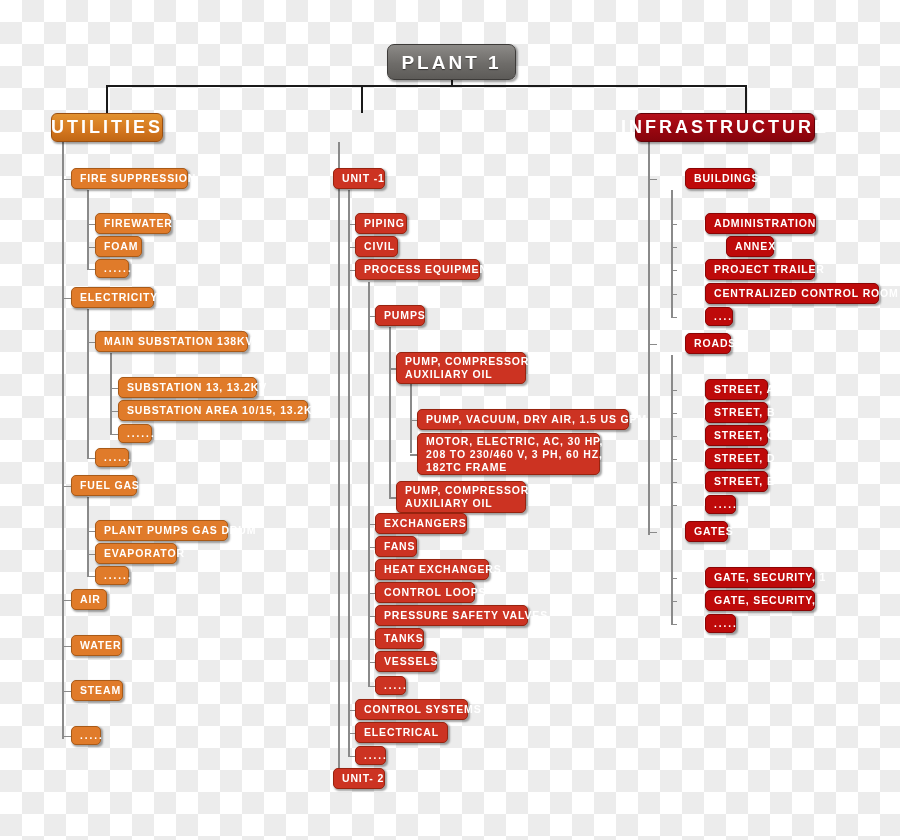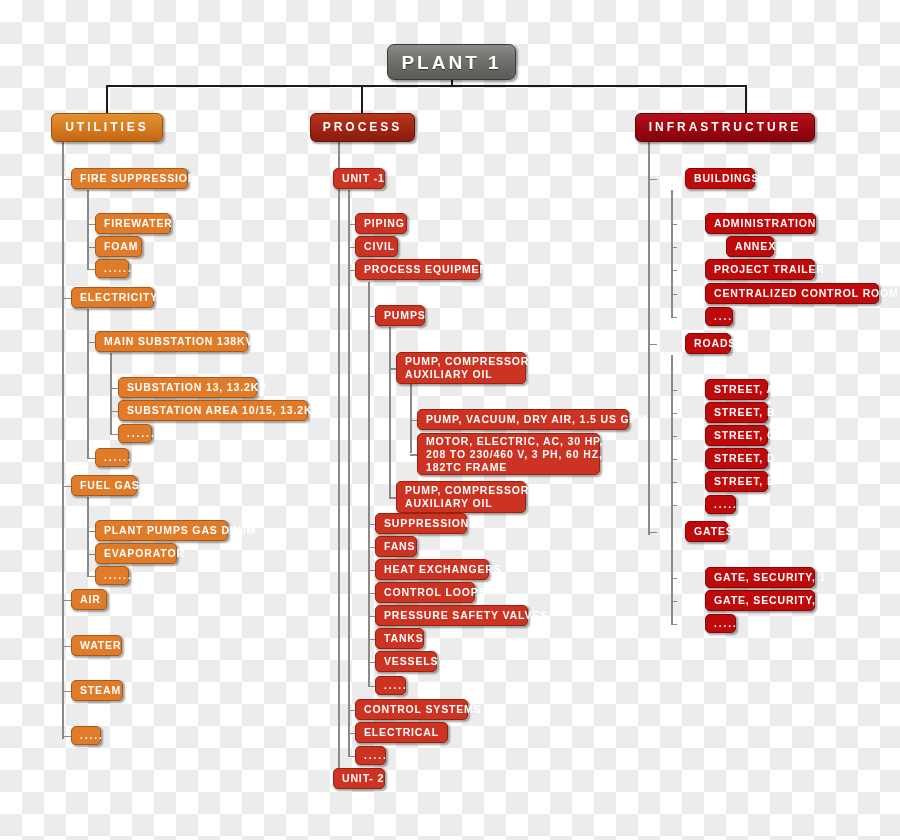--- a/index.html
+++ b/index.html
@@ -43,21 +43,21 @@
   .n-root{
     background:linear-gradient(180deg,#8c8a87 0%,#6e6c69 55%,#5d5b58 100%);
     border:1.5px solid #3d3b39;
     border-radius:7px;
     font-size:19px;letter-spacing:3px;
     padding:0 12px;justify-content:center;
     text-shadow:0 1px 1px rgba(0,0,0,.5);
   }
   
   .n-h1{
-    font-size:12px;letter-spacing:3px;padding:0 16px;
+    font-size:18px;letter-spacing:3px;padding:0 16px;
     border-radius:6px;justify-content:center;
   }
   .n-h1.util{background:linear-gradient(180deg,#e2922f 0%,#d4771f 60%,#c06715 100%);border:1.5px solid #9a4f10;}
   .n-h1.proc{background:linear-gradient(180deg,#b8361d 0%,#9c2413 60%,#8a1c0e 100%);border:1.5px solid #6d1409;}
   .n-h1.infr{background:linear-gradient(180deg,#b5101a 0%,#98060f 60%,#85040c 100%);border:1.5px solid #650309;}
 
   
   .n-item{
     font-size:10.5px;letter-spacing:0.85px;padding:0 8px;
   }
@@ -154,23 +154,20 @@
       <div class="line" style="left: 671px; top: 623.5px; width: 6px; height: 1.6px;"></div>
     </div>
 
   <div class="node n-root" style="left:387px;top:44px;width:129px;height:36px;">
     <span>PLANT 1</span>
   </div>
 
   <div class="node n-h1 util" style="left:51px;top:113px;width:112px;height:29px;">
     <span>UTILITIES</span>
   </div>
-  <div class="node n-h1 proc" style="left:310px;top:113px;width:105px;height:29px;">
-    <span>PROCESS</span>
-  </div>
   <div class="node n-h1 infr" style="left:635px;top:113px;width:180px;height:29px;">
     <span>INFRASTRUCTURE</span>
   </div>
 
   <div class="node n-item c-orange" style="left:71px;top:168px;width:117px;height:21px;">
     <span>FIRE SUPPRESSION</span></div>
   <div class="node n-item c-orange" style="left:95px;top:213px;width:76px;height:21px;">
     <span>FIREWATER</span></div>
   <div class="node n-item c-orange" style="left:95px;top:236px;width:47px;height:21px;">
     <span>FOAM</span></div>
@@ -221,21 +218,21 @@
   <div class="node n-item c-red" style="left:417px;top:409px;width:212px;height:21px;">
     <span>PUMP, VACUUM, DRY AIR, 1.5 US GPM</span></div>
   <div class="node n-item c-red multiline" style="left:417px;top:433px;width:183px;height:42px;">
     <span>MOTOR, ELECTRIC, AC, 30 HP,
 208 TO 230/460 V, 3 PH, 60 HZ,
 182TC FRAME</span></div>
   <div class="node n-item c-red multiline" style="left:396px;top:481px;width:130px;height:32px;">
     <span>PUMP, COMPRESSOR B
 AUXILIARY OIL</span></div>
   <div class="node n-item c-red" style="left:375px;top:513px;width:92px;height:21px;">
-    <span>SUPPRESSION</span></div>
+    <span>EXCHANGERS</span></div>
   <div class="node n-item c-red" style="left:375px;top:536px;width:42px;height:21px;">
     <span>FANS</span></div>
   <div class="node n-item c-red" style="left:375px;top:559px;width:114px;height:21px;">
     <span>HEAT EXCHANGERS</span></div>
   <div class="node n-item c-red" style="left:375px;top:582px;width:100px;height:21px;">
     <span>CONTROL LOOPS</span></div>
   <div class="node n-item c-red" style="left:375px;top:605px;width:153px;height:21px;">
     <span>PRESSURE SAFETY VALVES</span></div>
   <div class="node n-item c-red" style="left:375px;top:628px;width:49px;height:21px;">
     <span>TANKS</span></div>

